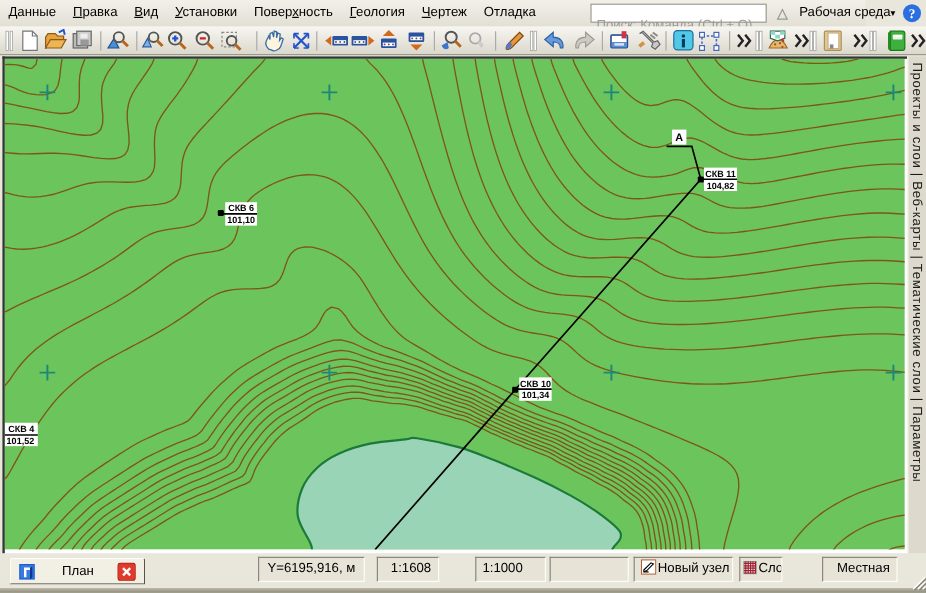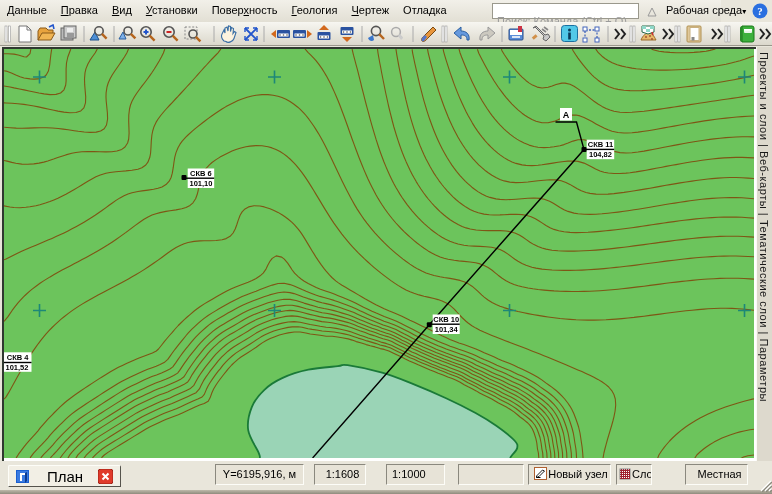--- a/index.html
+++ b/index.html
@@ -4,21 +4,21 @@
 body{width:772px;height:494px;overflow:hidden;font-family:"Liberation Sans",sans-serif;background:#e9e6db;position:relative}
 .menubar{position:absolute;left:0;top:0;width:721px;height:22px;background:linear-gradient(#f2f0e9,#e2dfd4);font-size:11px;color:#000;white-space:nowrap}
 .menubar .m{display:inline-block;padding:4px 7px 0 7px}
 .toolbar{position:absolute;left:0;top:22px;width:772px;height:24px;background:linear-gradient(#f7f6f1,#dbd8cc);border-bottom:1px solid #9a978c}
 .ti{position:absolute}
 .canvasfr{position:absolute;left:2px;top:47px;width:754px;height:417px;background:#fff;border-top:2px solid #303830;border-left:2px solid #303830}
 .tabstrip{position:absolute;left:756px;top:47px;width:16px;height:443px;background:#ddd9cd;border-left:1px solid #fbfaf6}
 .vtext{position:absolute;left:1px;top:5px;writing-mode:vertical-rl;font-size:11px;color:#1a1a1a;letter-spacing:0.55px;white-space:nowrap}
 .statusbar{position:absolute;left:0;top:461px;width:772px;height:29px;background:#e9e6db}
 .sf{position:absolute;top:3px;height:21px;background:#e7e3d7;border:1px solid;border-color:#8a887e #fdfdf8 #fdfdf8 #8a887e;font-size:11px;line-height:19px;color:#000;overflow:hidden;white-space:nowrap}
-.tab{position:absolute;left:8px;top:4px;width:113px;height:22px;background:#f2efe5;border:1px solid;border-color:#fdfdf8 #55534c #55534c #fdfdf8;border-radius:2px 2px 0 0;display:flex;align-items:center;font-size:15px}
+.tab{position:absolute;left:8px;top:4px;width:113px;height:22px;background:#f2efe5;border:1px solid;border-color:#fdfdf8 #55534c #55534c #fdfdf8;border-radius:2px 2px 0 0;display:flex;align-items:center;font-size:11px}
 .bbar{position:absolute;left:0;top:490px;width:772px;height:4px;background:linear-gradient(#beb9aa,#8f8b7c)}
 .lt{font:bold 7.5px "Liberation Sans",sans-serif}
 .la{font:bold 9px "Liberation Sans",sans-serif}
 .search{position:absolute;left:492px;top:3px;width:147px;height:16px;background:#fff;border:1px solid #9a988c;font-size:11px;color:#9a9a9a;padding:11px 0 0 4px}
 .grip{position:absolute;right:0px;top:478px}
 </style></head><body>
 <div class="menubar"><span class="m" style="left:8px"><u>Д</u>анные</span><span class="m" style="left:59px"><u>П</u>равка</span><span class="m" style="left:109px"><u>В</u>ид</span><span class="m" style="left:139px"><u>У</u>становки</span><span class="m" style="left:203px">Повер<u>х</u>ность</span><span class="m" style="left:282px"><u>Г</u>еология</span><span class="m" style="left:341px"><u>Ч</u>ертеж</span><span class="m" style="left:391px">Отладка</span>
 <div class="search">Поиск: Команда (Ctrl + Q)</div>
 <svg width="10" height="10" style="position:absolute;left:647px;top:7px" viewBox="0 0 10 10">
       <path d="M5 1l4 8H1z" fill="none" stroke="#999"></path>
@@ -342,21 +342,21 @@
         <path d="M10 4l2-1v9l-2 2z" fill="#0a3a90"></path>
       </svg>
       <span style="flex:1;text-align:center;margin-right:4px">План</span>
       <svg width="15" height="15" viewBox="0 0 15 15" style="margin-right:7px">
         <rect width="15" height="15" rx="3" fill="#e03a2a" stroke="#a02015" stroke-width="1"></rect>
         <path d="M4.5 4.5l6 6M10.5 4.5l-6 6" stroke="#fff" stroke-width="2"></path>
       </svg>
     </div>
     <div class="sf" style="left:215px;width:89px;text-align:center">Y=6195,916, м</div>
     <div class="sf" style="left:314px;width:52px;text-align:center"><span style="padding-left:5px">1:1608</span></div>
-    <div class="sf" style="left:386px;width:59px;text-align:left"><span style="padding-left:5px">1:1000</span></div>
+    <div class="sf" style="left:396px;width:59px;text-align:left"><span style="padding-left:5px">1:1000</span></div>
     <div class="sf" style="left:458px;width:66px;text-align:center"></div>
     <div class="sf" style="left:528px;width:83px;text-align:center"><svg width="13" height="13" viewBox="0 0 13 13" style="vertical-align:-2px;margin:0 1px 0 3px">
         <rect x="0.5" y="0.5" width="12" height="12" fill="#fff" stroke="#b06030"></rect>
         <path d="M2.5 9l6-6 2 1-5.5 5.5-2.5 1z" fill="#fff" stroke="#000" stroke-width="0.9"></path>
         <path d="M2.5 10.5h4" stroke="#000"></path>
       </svg>Новый узел</div>
     <div class="sf" style="left:616px;width:36px;text-align:center"><svg width="12" height="12" viewBox="0 0 12 12" style="vertical-align:-2px;margin:0 1px 0 2px">
         <rect x="1" y="1" width="10" height="10" fill="#fff" stroke="#888"></rect>
         <path d="M1 2.5h10M1 4.5h10M1 6.5h10M1 8.5h10M1 10.5h10M2.5 1v10M4.5 1v10M6.5 1v10M8.5 1v10M10.5 1v10" stroke="#a02030" stroke-width="1"></path>
       </svg>Слой1</div>

